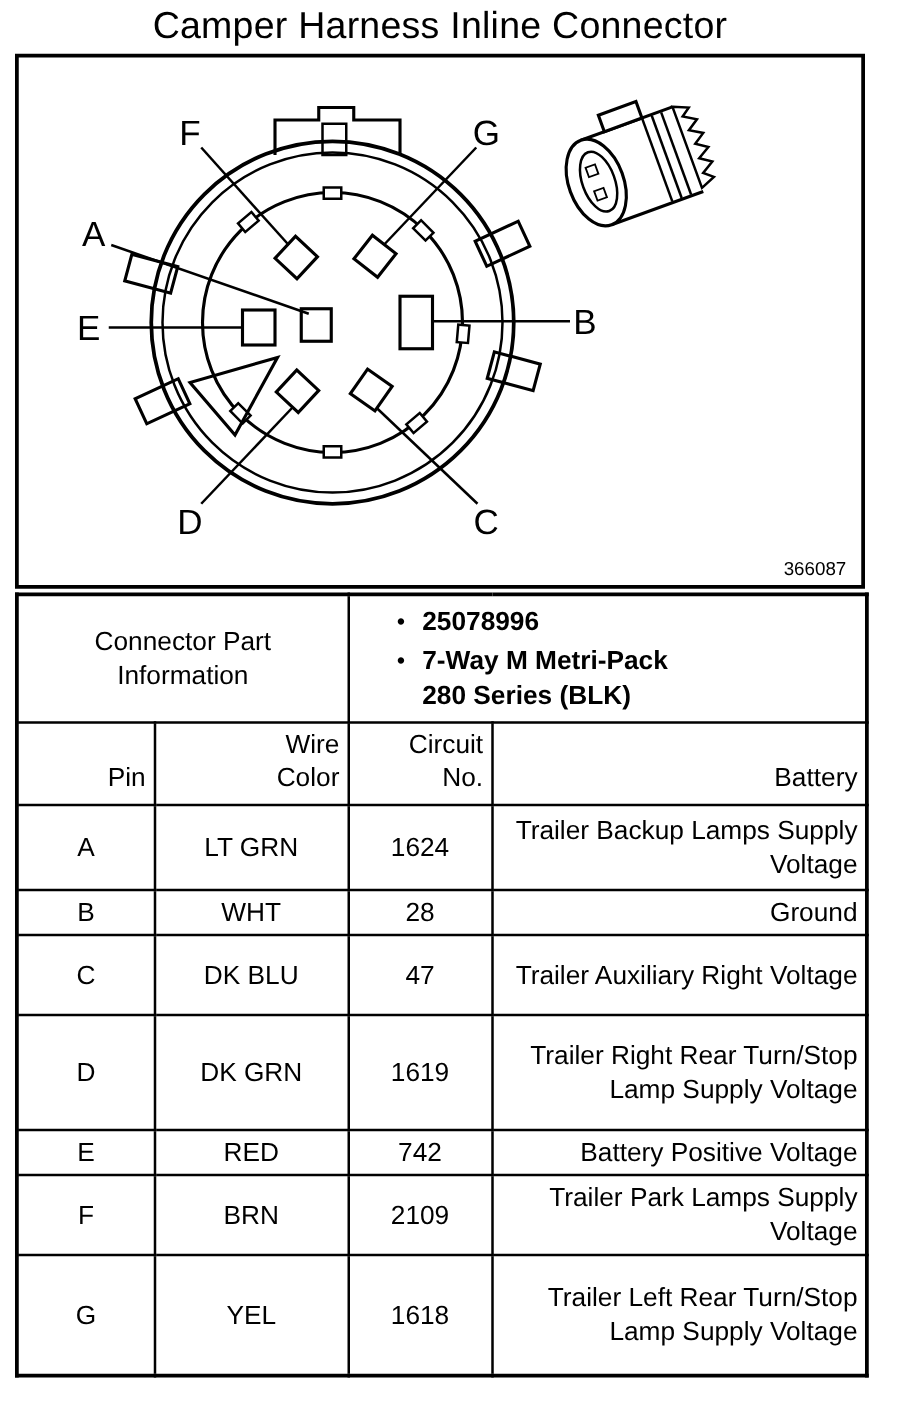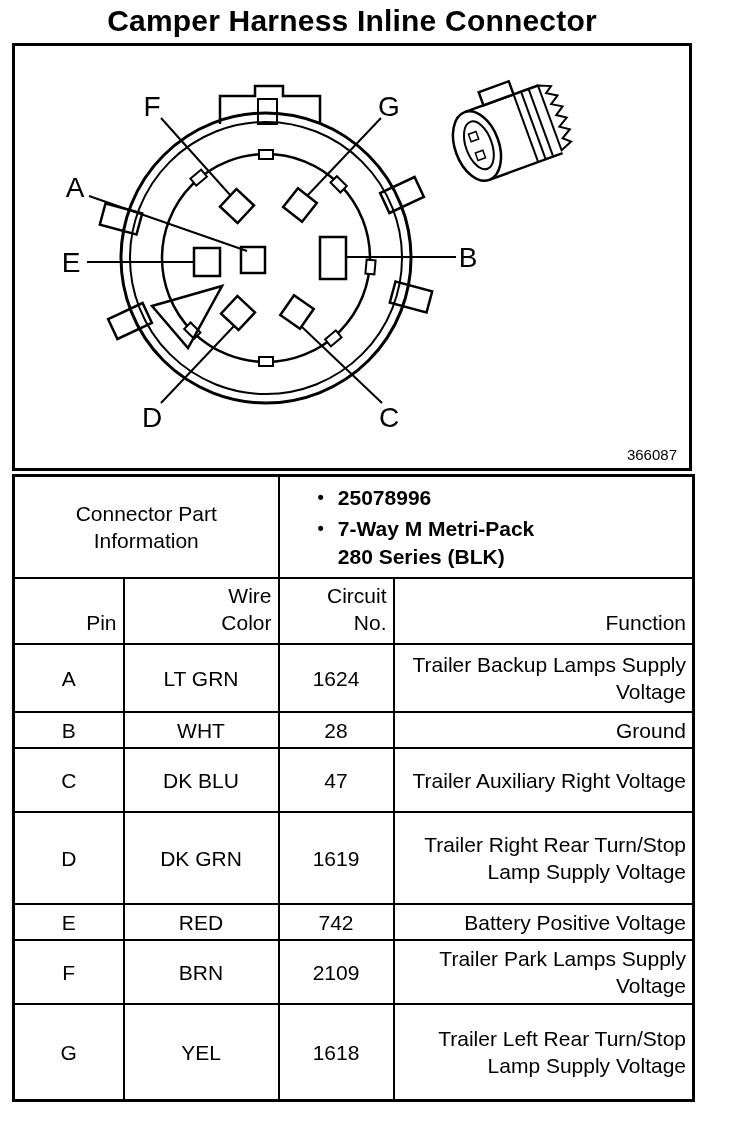--- a/index.html
+++ b/index.html
@@ -3,21 +3,21 @@
 <meta charset="utf-8">
 <style>
   * { box-sizing: border-box; }
   html,body { margin:0; padding:0; }
   body {
     width:736px; height:1126px; background:#ffffff; color:#000;
     font-family:"Liberation Sans", sans-serif; overflow:hidden;
   }
   .page { padding:2px 0 0 12px; }
   .title {
-    width:680px; text-align:center; font-weight:bold; font-size:30px;
+    width:680px; text-align:center; font-weight:normal; font-size:30px;
     margin:2px 0 5px 0; letter-spacing:0.2px;
   }
   .diagram-box {
     width:680px; height:428px; border:3px solid #000; position:relative; background:#fff;
   }
   .diagram-box svg { display:block; }
   svg text.pinlbl { font-size:28px; fill:#000; }
   svg text.fig { font-size:15px; fill:#000; }
   table.conn {
     width:680px; border-collapse:collapse; table-layout:fixed;
@@ -149,21 +149,21 @@
         </div>
       </td>
     </tr>
 
     <tr class="h60">
       <th class="preline">Pin</th>
       <th class="preline">Wire
 Color</th>
       <th class="preline">Circuit
 No.</th>
-      <th class="preline">Function</th>
+      <th class="preline">Battery</th>
     </tr>
 
     <tr class="h68">
       <td class="cc">A</td>
       <td class="cc">LT GRN</td>
       <td class="cc">1624</td>
       <td class="fn">Trailer Backup Lamps Supply Voltage</td>
     </tr>
     <tr class="h36">
       <td class="cc">B</td>

